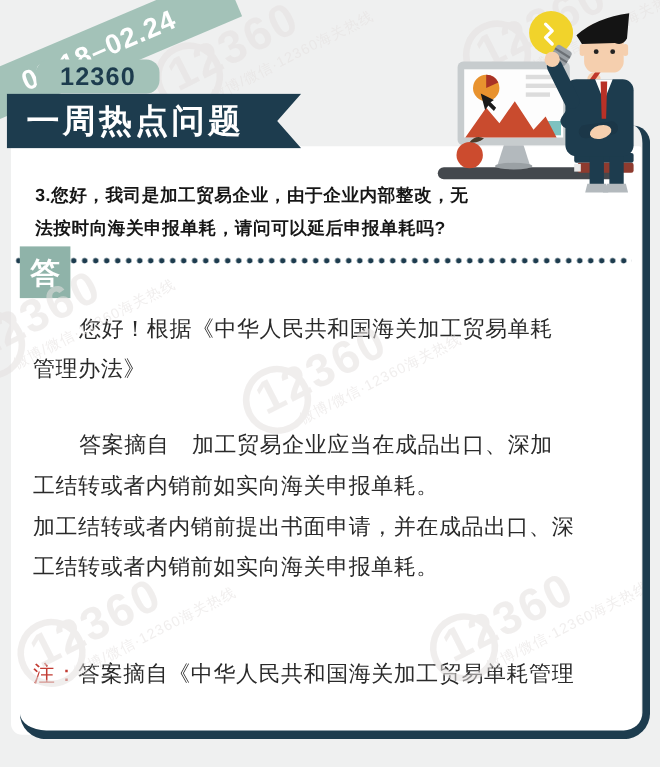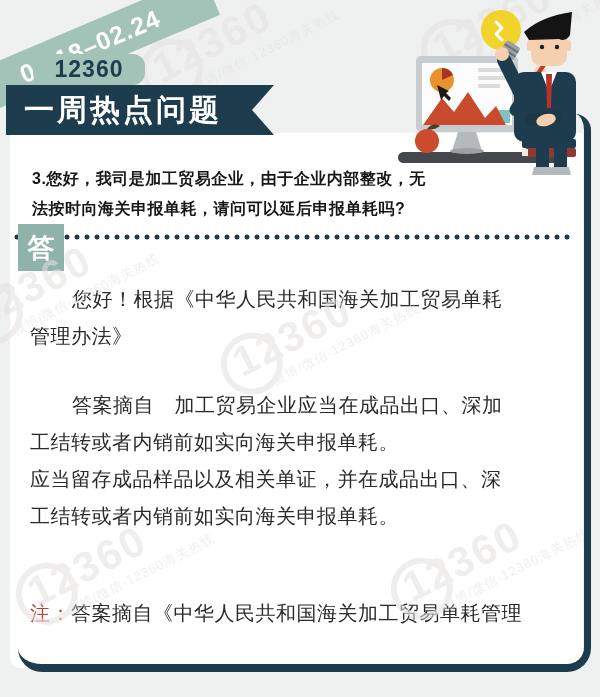--- a/index.html
+++ b/index.html
@@ -91,21 +91,21 @@
         <div>3.您好，我司是加工贸易企业，由于企业内部整改，无</div>
         <div>法按时向海关申报单耗，请问可以延后申报单耗吗?</div>
       </div>
       <div class="dotline"></div>
       <div class="answer-badge">答</div>
       <div class="body-text">
         <div class="ind">您好！根据《中华人民共和国海关加工贸易单耗</div>
         <div>管理办法》</div>
         <div class="ind">答案摘自　加工贸易企业应当在成品出口、深加</div>
         <div>工结转或者内销前如实向海关申报单耗。</div>
-        <div>应当留存成品样品以及相关单证，并在成品出口、深</div>
+        <div>加工结转或者内销前提出书面申请，并在成品出口、深</div>
         <div>工结转或者内销前如实向海关申报单耗。</div>
       </div>
       <div class="note">
         <div>
           <span class="red">注：</span><span>答案摘自《中华人民共和国海关加工贸易单耗管理</span>
         </div>
       </div>
     </div>
   </div>
 

